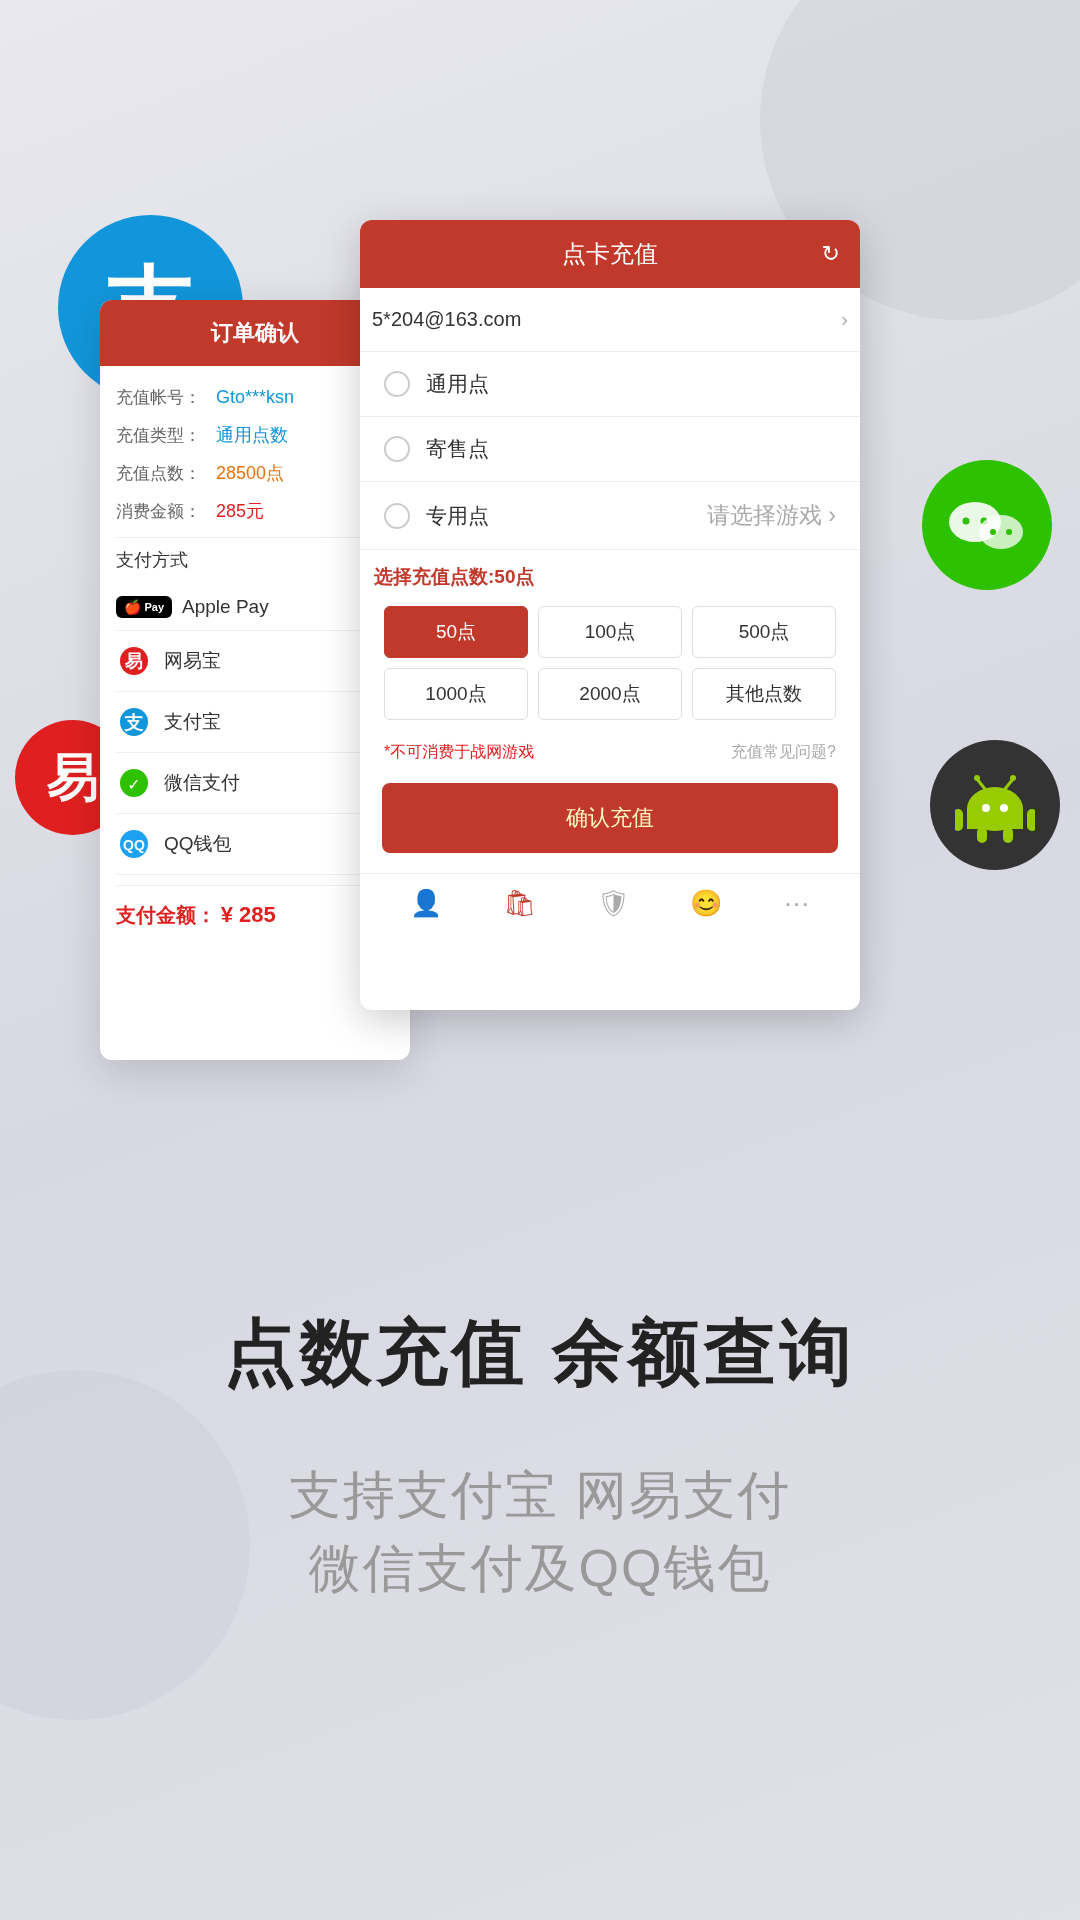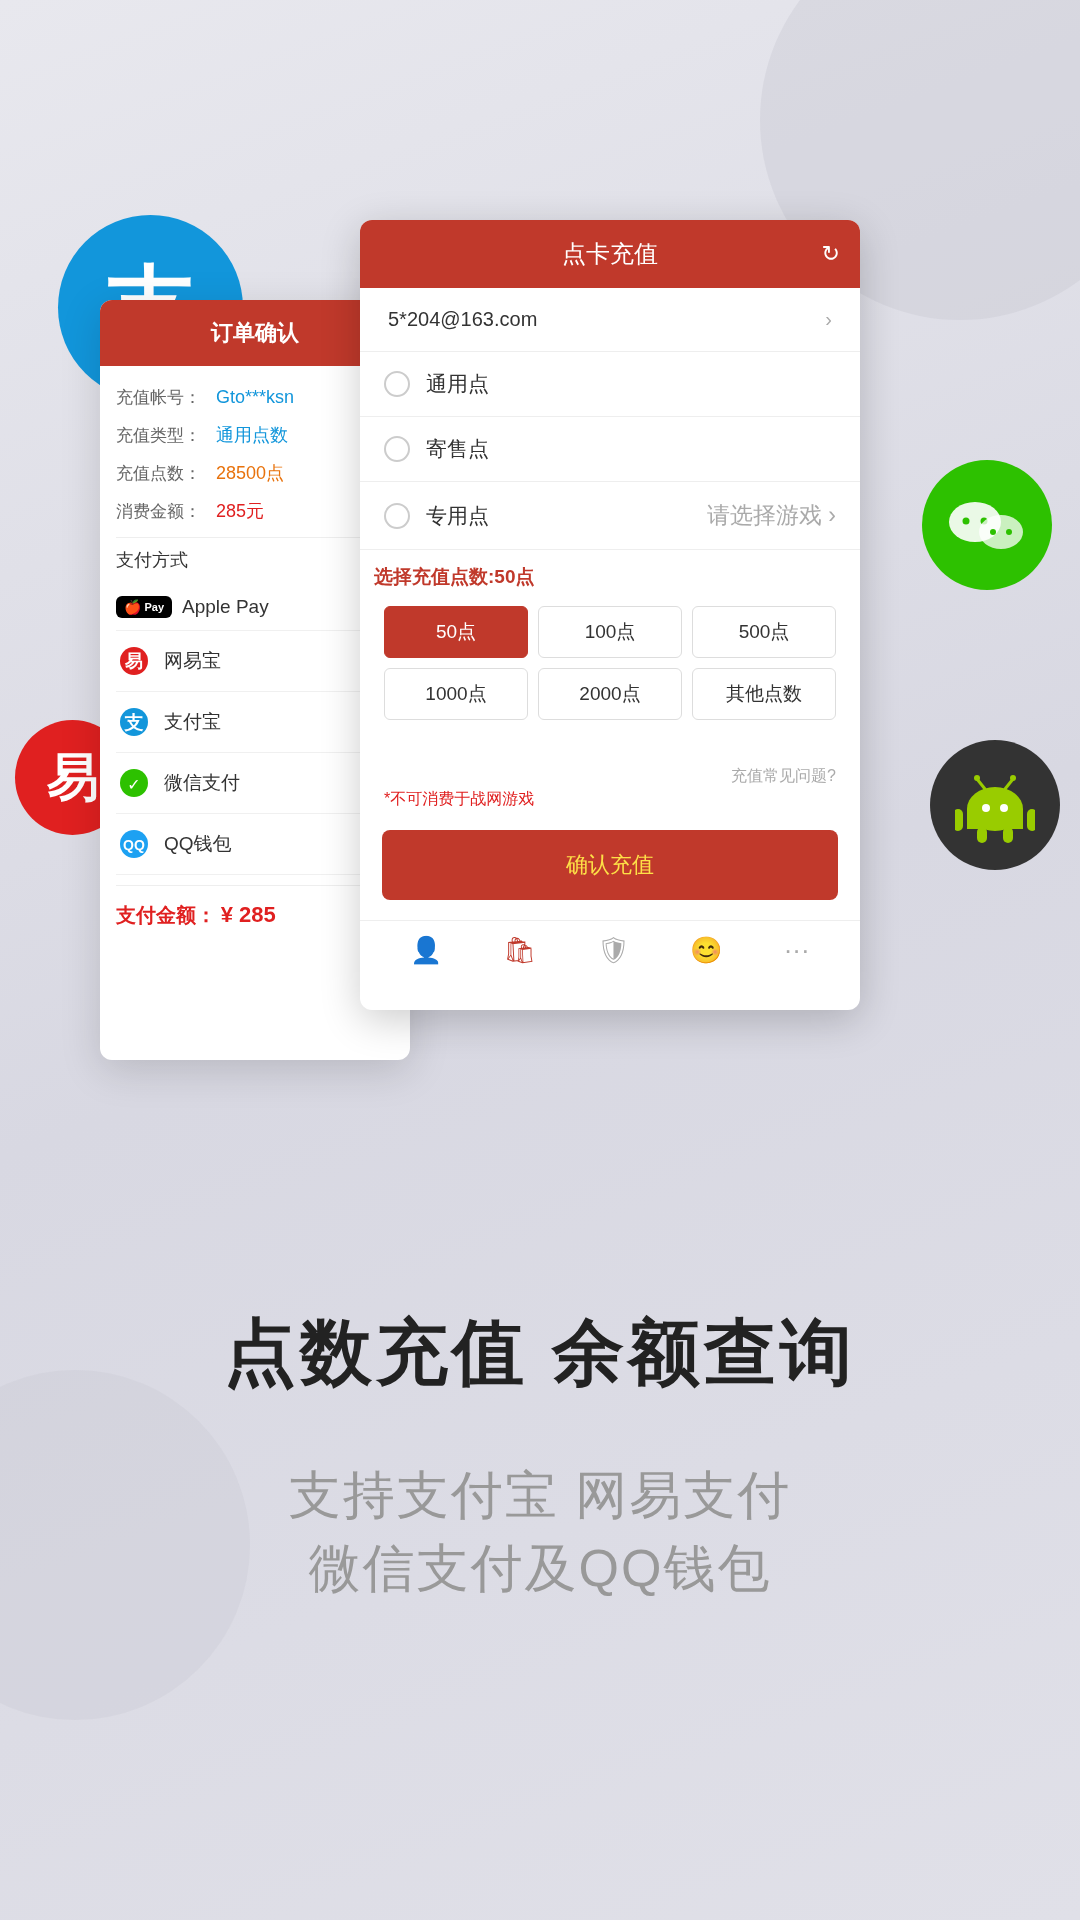--- a/index.html
+++ b/index.html
@@ -221,21 +221,21 @@
       position: absolute;
       right: 20px;
       font-size: 22px;
       cursor: pointer;
     }
 
     .email-row {
       display: flex;
       align-items: center;
       justify-content: space-between;
-      padding: 20px 28px;
+      padding: 20px 12px;
       border-bottom: 1px solid #eee;
       font-size: 20px;
       color: #333;
     }
 
     .chevron-right {
       color: #aaa;
       font-size: 20px;
     }
 
@@ -314,31 +314,30 @@
     .note-row {
       display: flex;
       align-items: center;
       justify-content: space-between;
       padding: 8px 24px 14px;
       font-size: 16px;
     }
 
     .note-text {
       color: #e02020;
-      margin-top: 47px;
     }
 
     .faq-link {
       color: #aaa;
     }
 
     .confirm-btn {
       margin: 6px 22px 20px;
       background: #c0392b;
-      color: #fde047;
+      color: #fef9c3;
       text-align: center;
       padding: 20px;
       border-radius: 8px;
       font-size: 22px;
       cursor: pointer;
     }
 
     
     .bottom-text-section {
       position: absolute;

